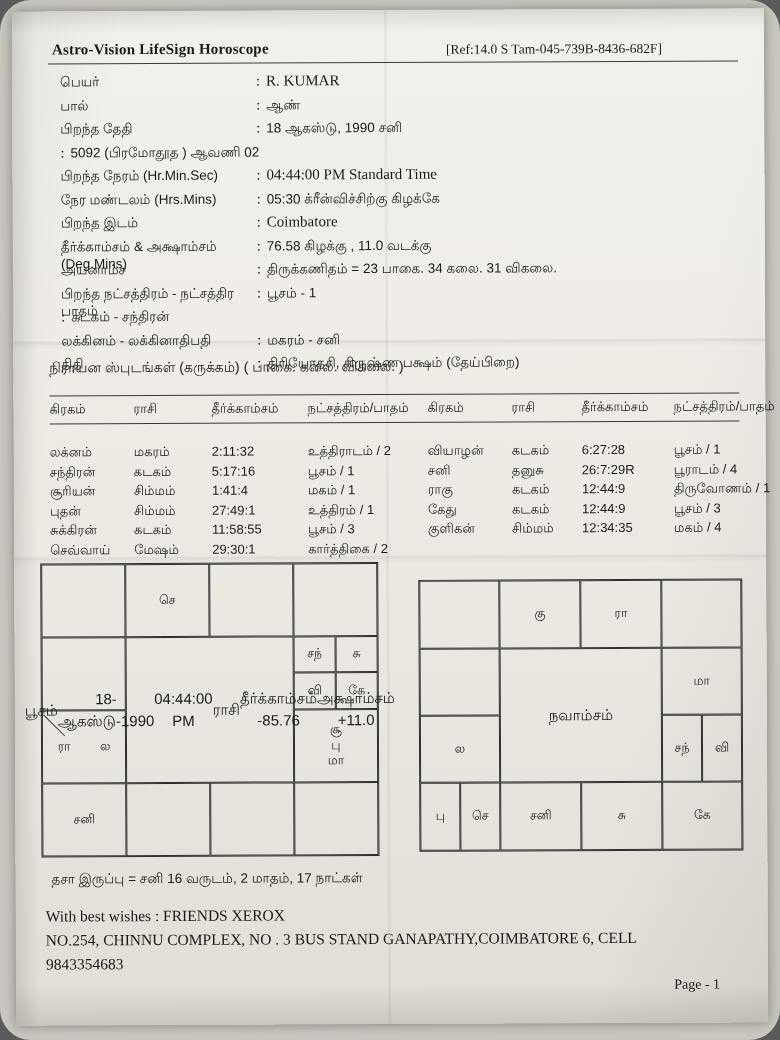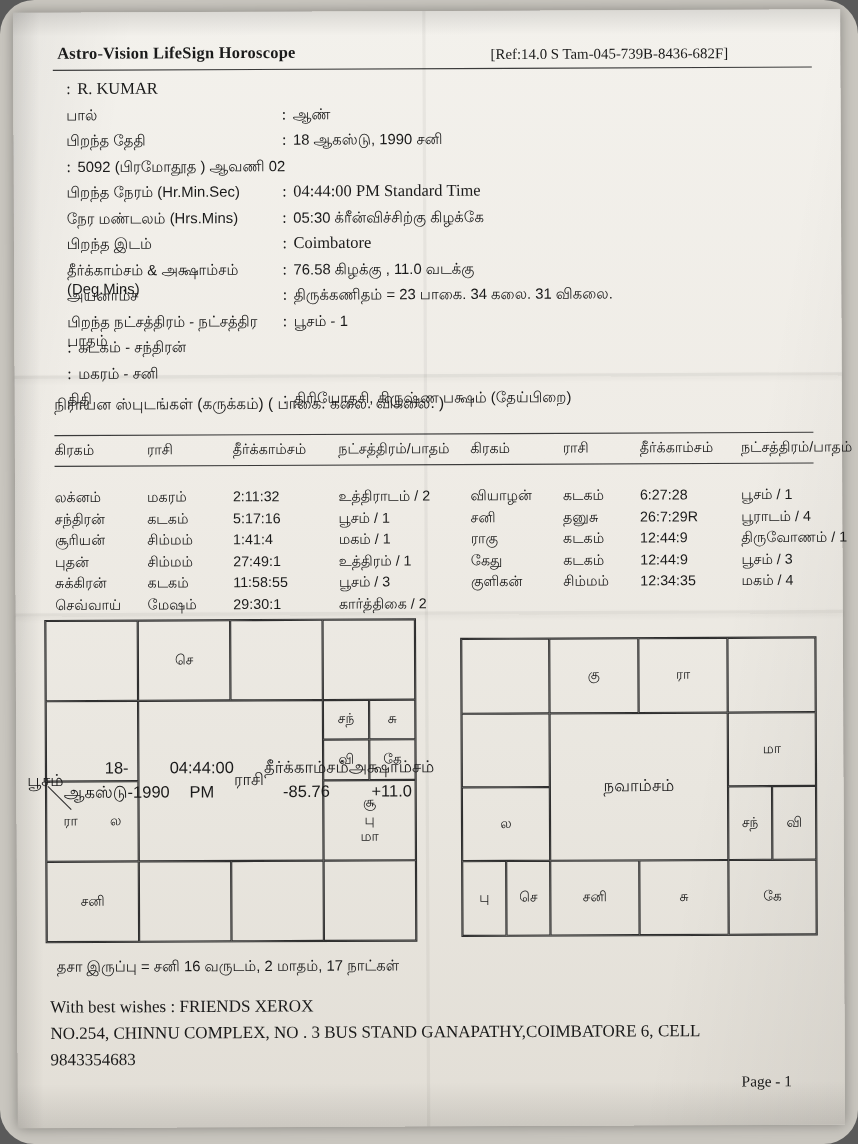--- a/index.html
+++ b/index.html
@@ -218,20 +218,21 @@
 <div id="page">
   <div id="paper">
     <div id="content">
 
       <div class="title">Astro-Vision LifeSign Horoscope</div>
       <div class="ref">[Ref:14.0 S Tam-045-739B-8436-682F]</div>
       <div class="hdr-rule"></div>
 
       <div class="details">
         <div class="drow">
+          <div class="dlabel">பெயர்</div>
           <div class="dsep">:</div>
           <div class="dvalue serif">R. KUMAR</div>
         </div>
         <div class="drow">
           <div class="dlabel">பால்</div>
           <div class="dsep">:</div>
           <div class="dvalue">ஆண்</div>
         </div>
         <div class="drow">
           <div class="dlabel">பிறந்த தேதி</div>
@@ -270,20 +271,21 @@
         <div class="drow">
           <div class="dlabel">பிறந்த நட்சத்திரம் - நட்சத்திர பாதம்</div>
           <div class="dsep">:</div>
           <div class="dvalue">பூசம் - 1</div>
         </div>
         <div class="drow">
           <div class="dsep">:</div>
           <div class="dvalue">கடகம் - சந்திரன்</div>
         </div>
         <div class="drow">
+          <div class="dlabel">லக்கினம் - லக்கினாதிபதி</div>
           <div class="dsep">:</div>
           <div class="dvalue">மகரம் - சனி</div>
         </div>
         <div class="drow">
           <div class="dlabel">திதி</div>
           <div class="dsep">:</div>
           <div class="dvalue">திரியோதசி, கிருஷ்ண பக்ஷம் (தேய்பிறை)</div>
         </div>
       </div>
 

